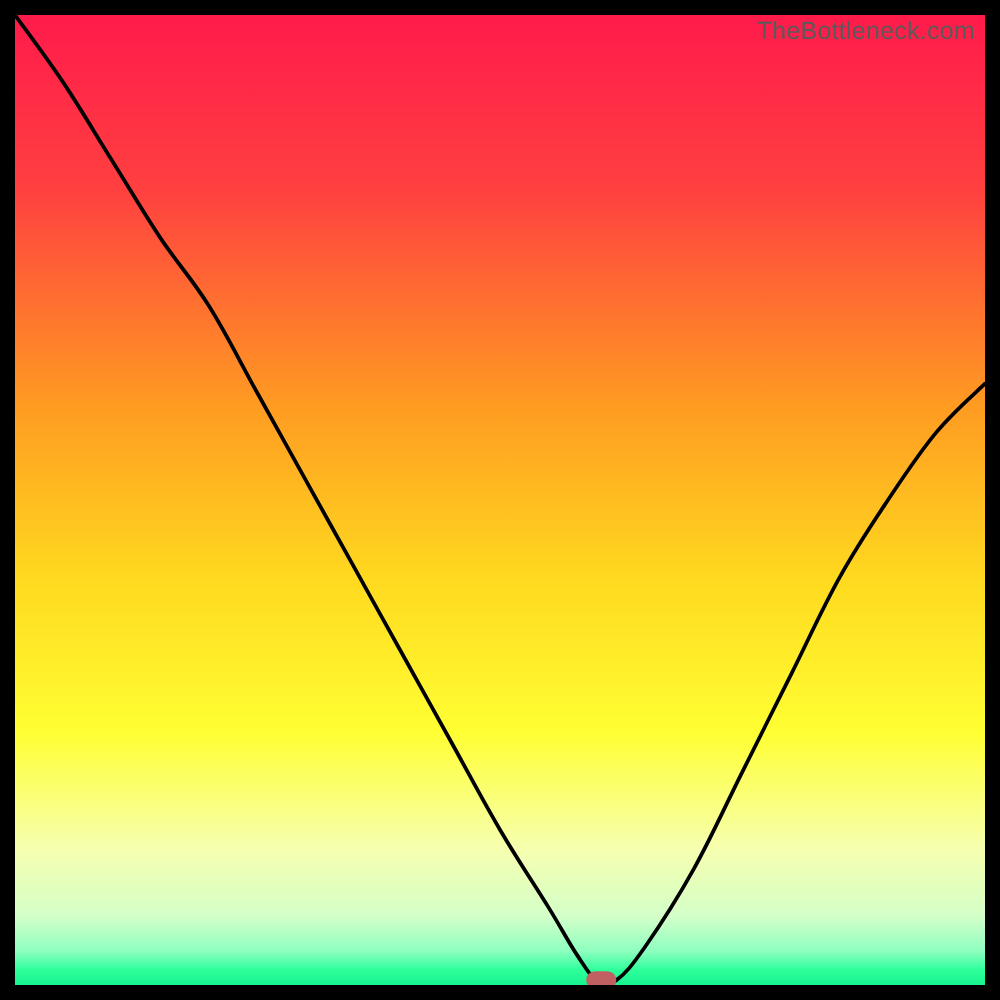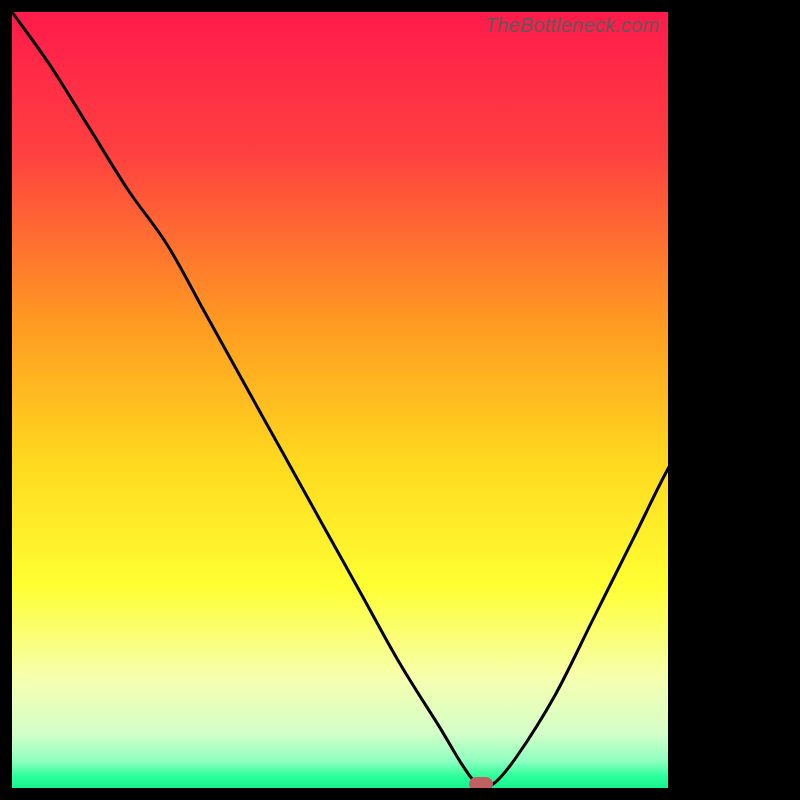--- a/index.html
+++ b/index.html
@@ -14,24 +14,23 @@
   .stage {
     position: relative;
     width: 800px;
     height: 800px;
     background: #000;
   }
   .plot-area {
     position: absolute;
     left: 12px;
     top: 12px;
-    width: 656px;
+    width: 776px;
     height: 776px;
     overflow: hidden;
-    font-style: italic;
   }
   .gradient-bg {
     position: absolute;
     left: 0; top: 0; right: 0; bottom: 0;
   }
   .watermark {
     position: absolute;
     top: 2px;
     right: 8px;
     color: #5a5a5a;

